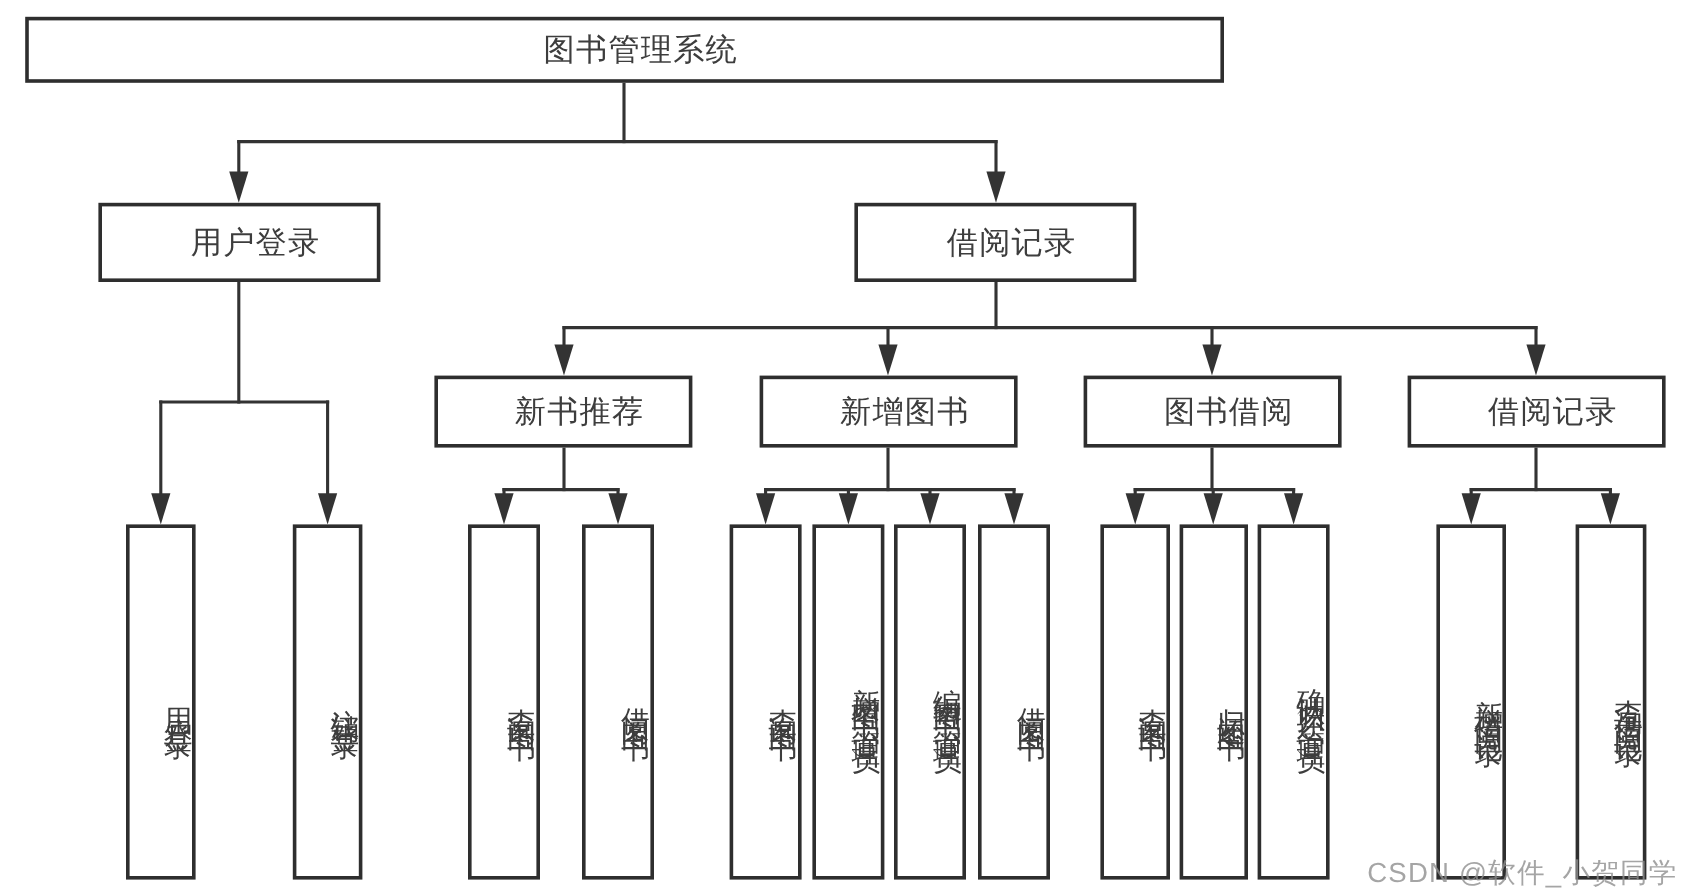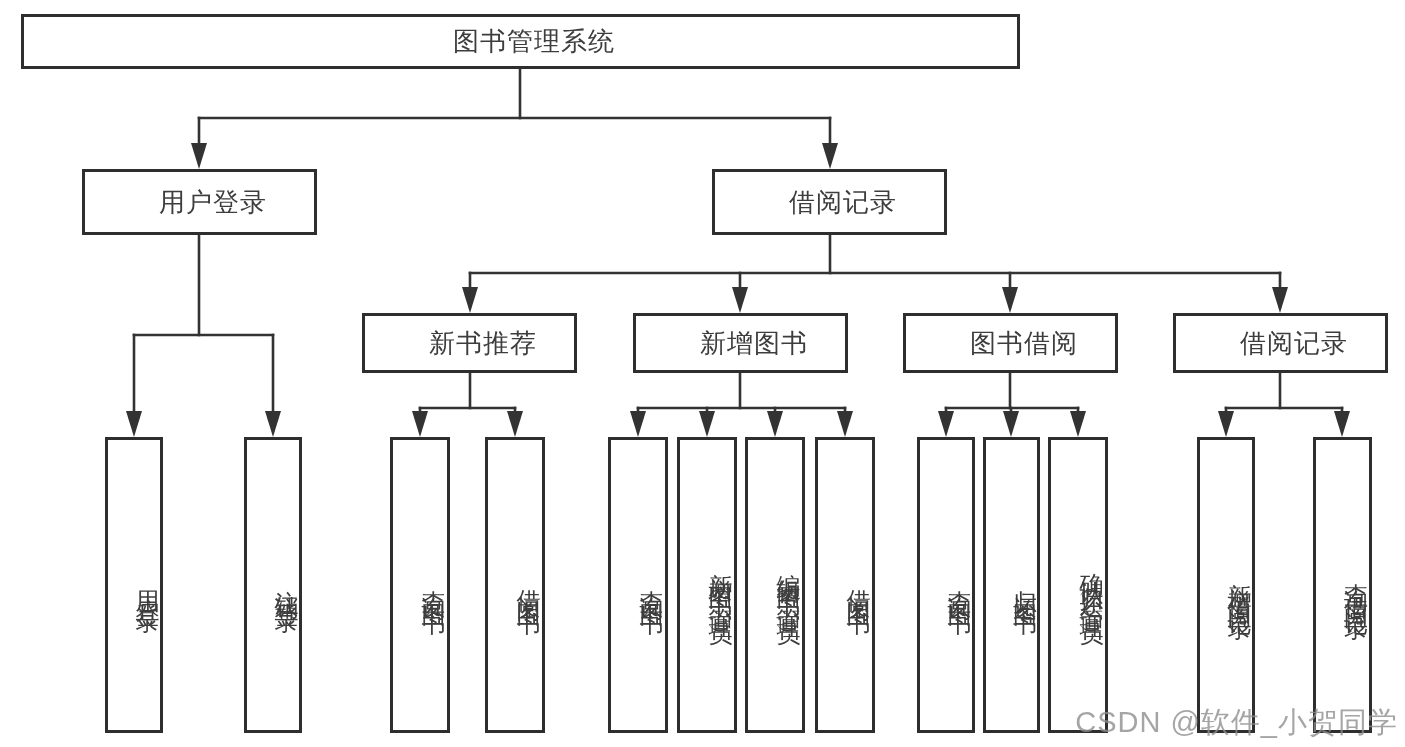--- a/index.html
+++ b/index.html
@@ -48,21 +48,21 @@
   }
   
   .root-box      { left: 21px;   top: 14px;  width: 999px; height: 55px; }
   .lvl2          { top: 169px; height: 66px; width: 235px; }
   .lvl3          { top: 313px; height: 60px; width: 215px; }
   .leaf          { top: 437px; height: 296px; }
   .watermark {
     position: absolute;
     right: 7px;
     bottom: 4px;
-    font-size: 29px;
+    font-size: 23px;
     color: #8f8f8f;
     opacity: 0.8;
     z-index: 3;
     letter-spacing: 1px;
     white-space: nowrap;
   }
 </style>
 </head>
 <body>
 

